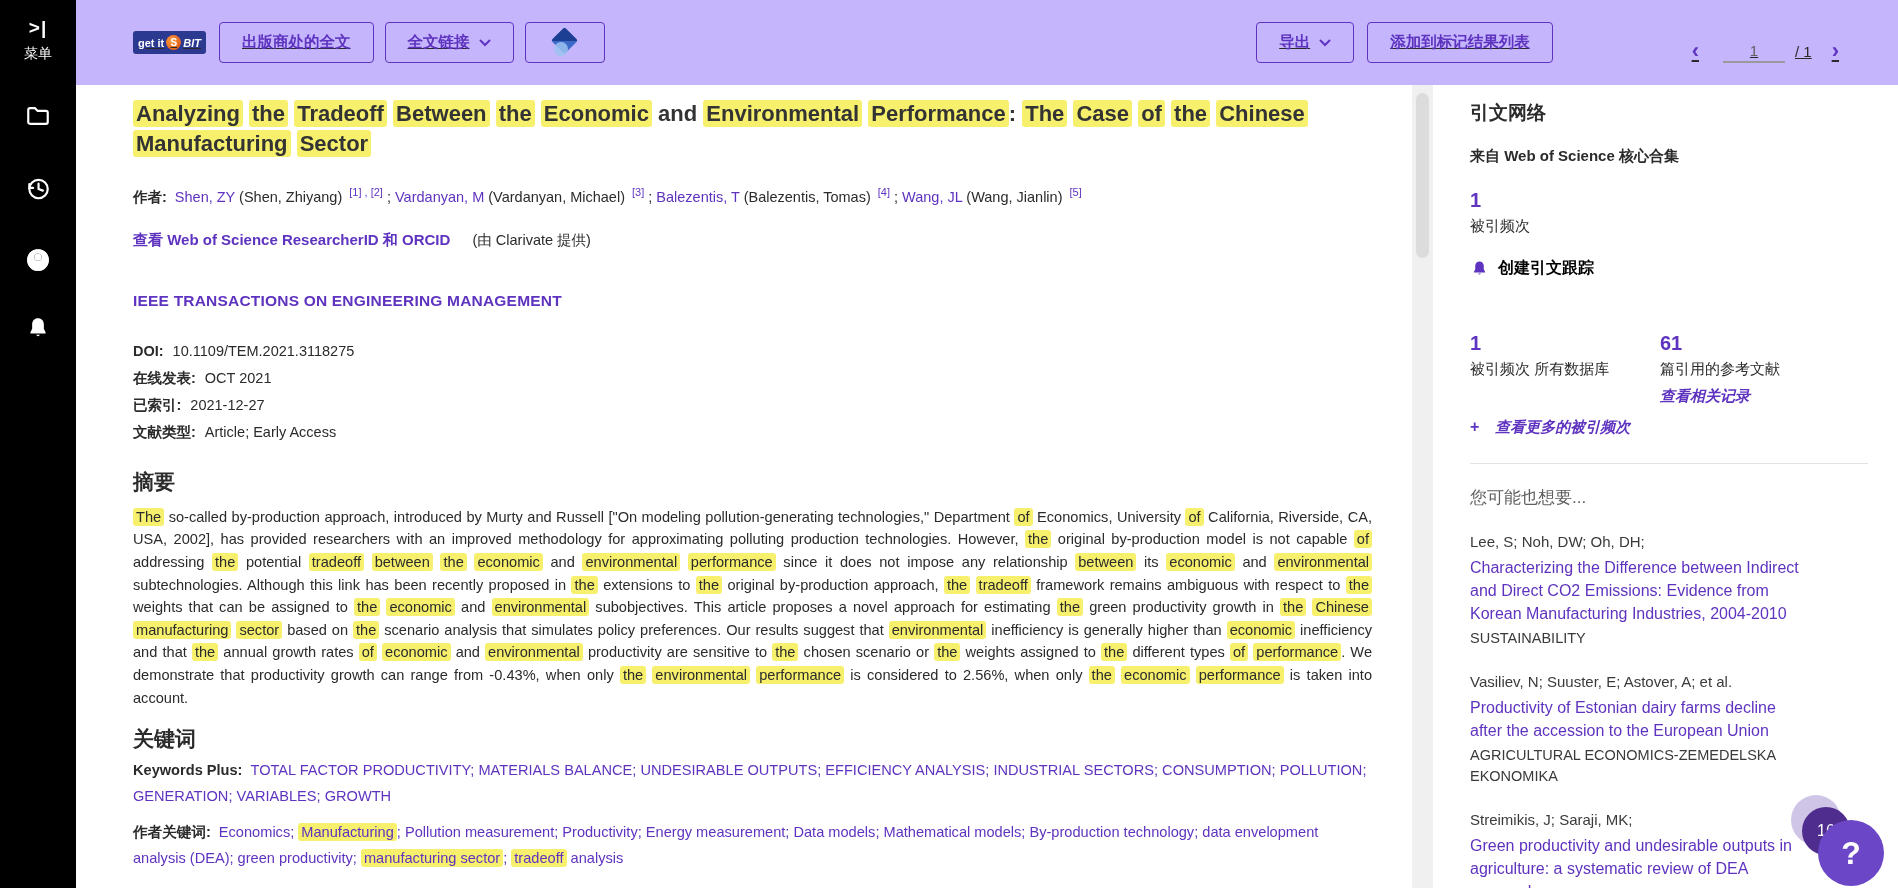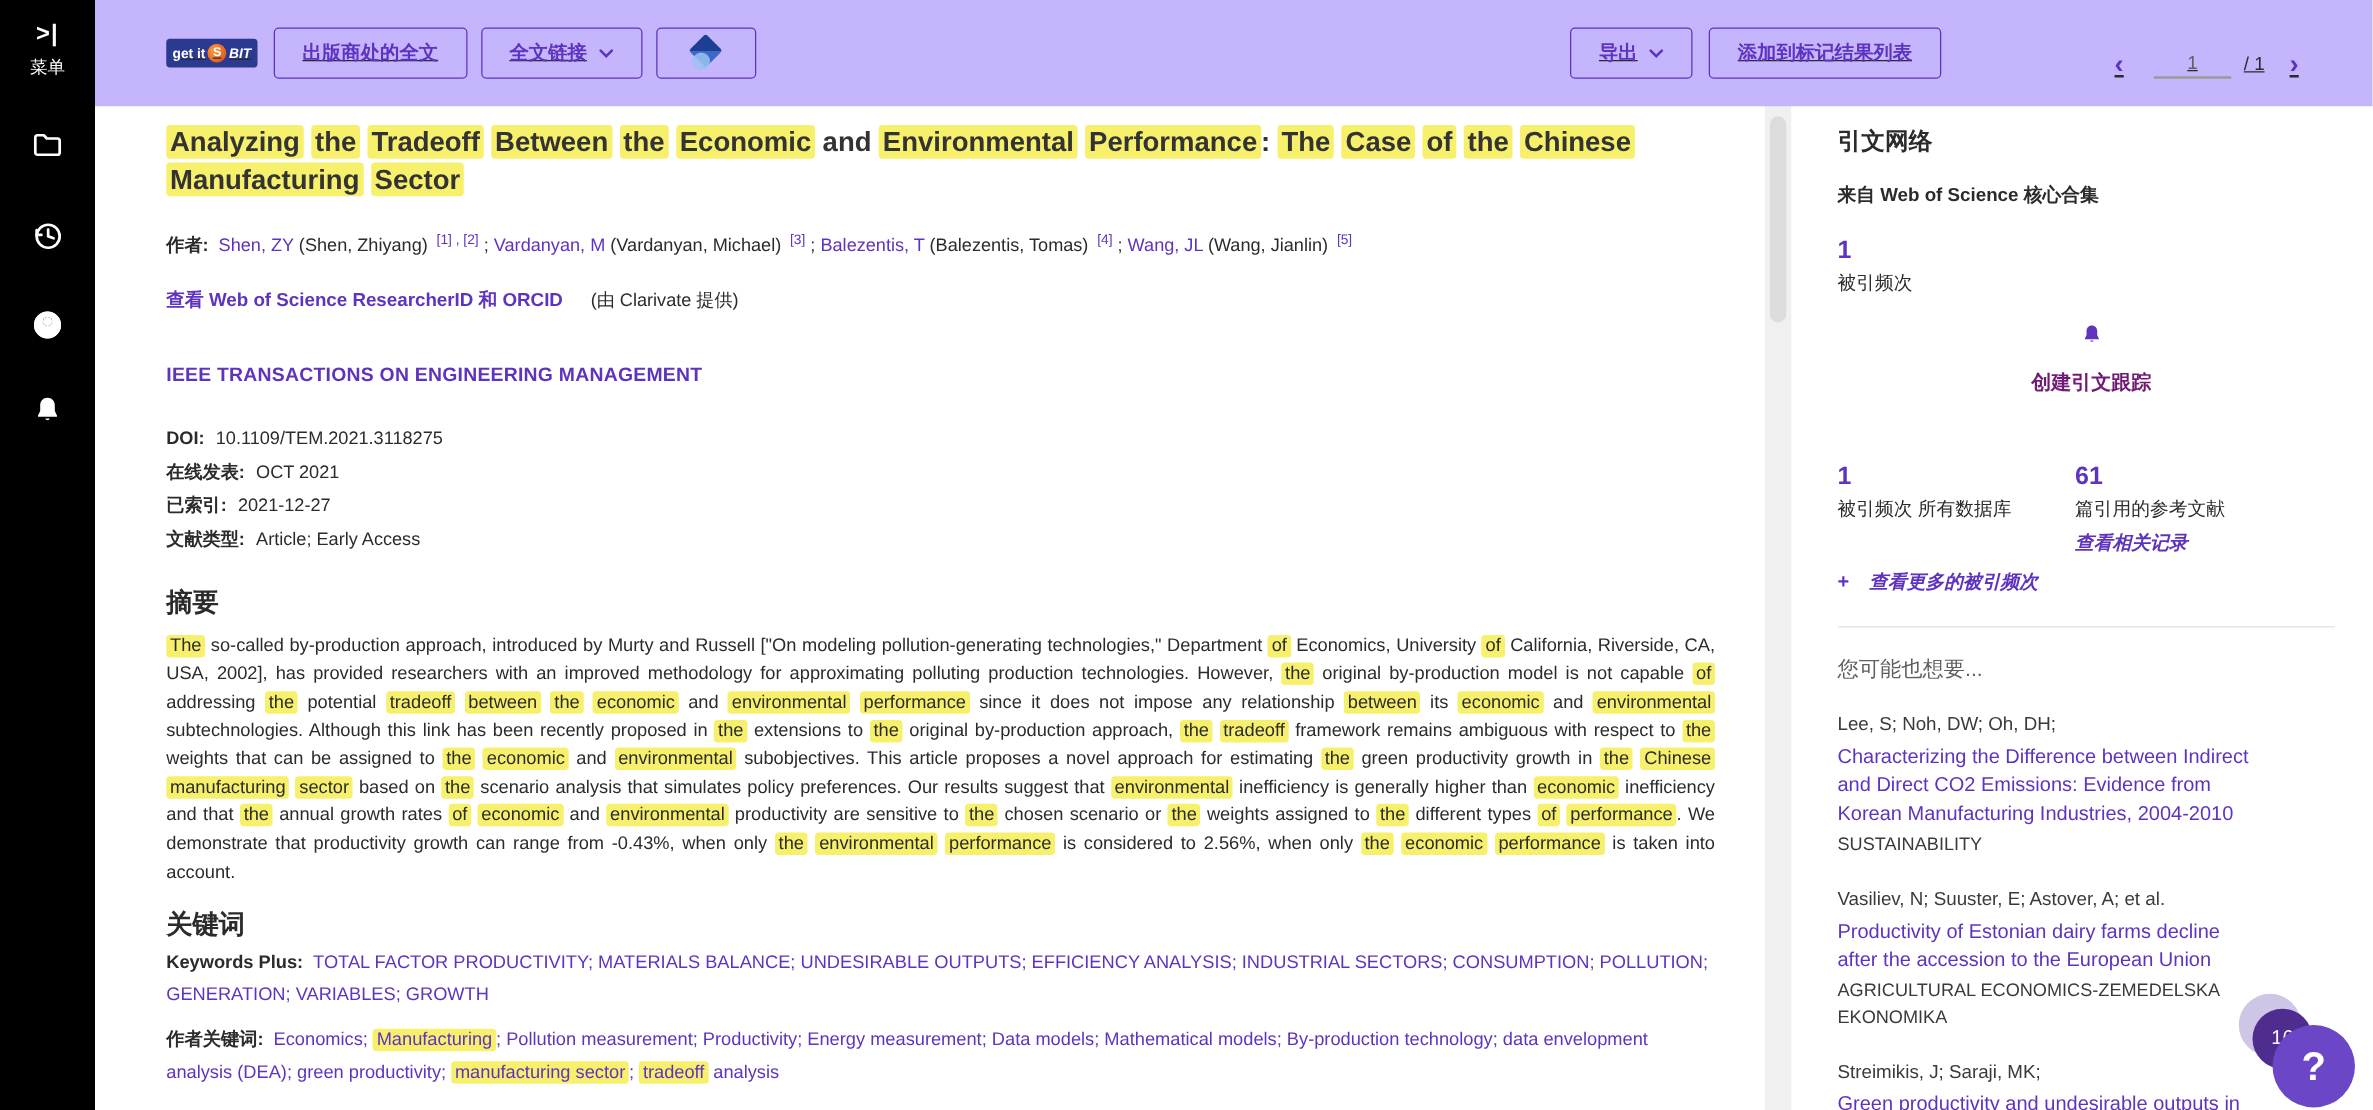--- a/index.html
+++ b/index.html
@@ -60,21 +60,21 @@
   .kw-head { margin-top:16px; }
   .kw-line { margin-top:10px; font-size:14.6px; line-height:26px; max-width:1243px; color:#5e33bf; }
   .kw-line .label { color:#2b2b2b; font-weight:bold; margin-right:8px; }
   .ai-head { margin-top:18px; }
 
   
   .sb-head { font-size:19px; font-weight:bold; margin-top:1px; }
   .sb-sub { font-size:15px; font-weight:bold; margin-top:21px; }
   .sb-count { font-size:20px; font-weight:bold; color:#5e33bf; margin-top:23px; }
   .sb-count-lbl { font-size:15px; margin-top:5px; color:#2b2b2b; }
-  .sb-alert { display:flex; align-items:center; gap:19px; margin-top:22px; color:#701a75; font-size:16px; font-weight:bold; cursor:pointer;flex-direction:column; }
+  .sb-alert { display:flex; align-items:center; gap:9px; margin-top:22px; color:#000000; font-size:16px; font-weight:bold; cursor:pointer; }
   .sb-cols { display:flex; margin-top:53px; }
   .sb-col1 { width:190px; }
   .sb-link { color:#5e33bf; font-weight:bold; font-size:15px;font-style:italic; }
   .sb-related { display:inline-block; margin-top:8px; }
   .sb-more { display:flex; gap:16px; margin-top:12px; align-items:baseline; }
   .plus { color:#5e33bf; font-weight:bold; font-size:16px; }
   .sb-divider { border:none; border-top:1px solid #e2e2e2; margin:26px 8px 0 0; }
   .sb-maybe { margin-top:22px; font-size:17px; color:#5f5f5f; }
   .sugg { margin-top:22px; max-width:330px; }
   .sugg-authors { font-size:15px; color:#3a3a3a; line-height:22px; }

